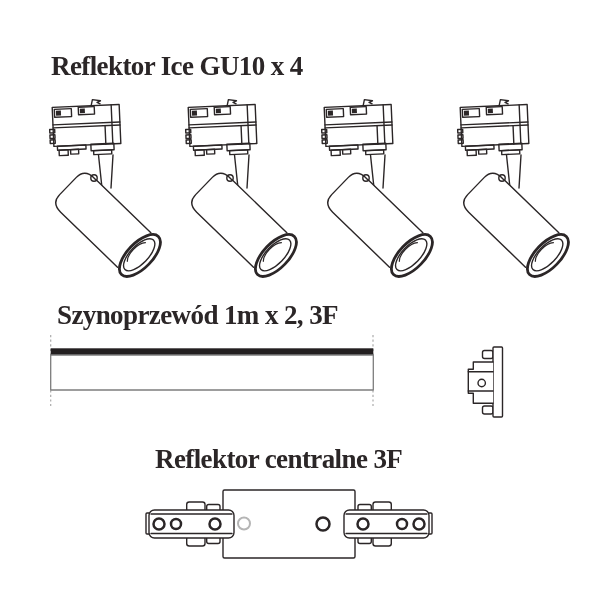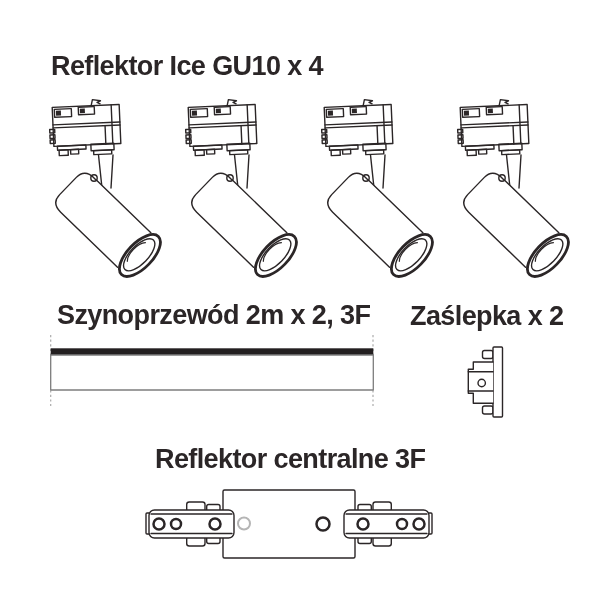--- a/index.html
+++ b/index.html
@@ -2,21 +2,21 @@
 <html style="--bg: #ffffff; --ink: #2b2627; --bar: #231f20; --muted: #7d7d7d; --dash: #ababab; --hole: #b5b5b5;"><head>
 <meta charset="utf-8">
 <style>
   :root{
     --bg:#ffffff; --ink:#2b2627; --bar:#231f20;
     --muted:#7d7d7d; --dash:#ababab; --hole:#b5b5b5;
   }
   html,body{margin:0;padding:0;background:var(--bg);}
   .stage{
     position:relative;width:600px;height:588px;background:var(--bg);
-    font-family:Liberation Sans, sans-serif;overflow:hidden;
+    font-family:Liberation Serif, serif;overflow:hidden;
   }
   .title{
     position:absolute;font-weight:bold;font-size:27px;line-height:32px;
     letter-spacing:-0.6px;color:var(--ink);white-space:nowrap;
   }
   svg{display:block;}
   .abs{position:absolute;}
   .fixture-row{position:absolute;left:45px;top:96px;display:flex;gap:16px;}
   .fixture{width:120px;height:184px;overflow:visible;}
   
@@ -85,29 +85,28 @@
 
   <svg class="fixture" viewBox="0 -4 120 184">
     <use href="#spotlight-shape"></use>
   </svg>
 
   <svg class="fixture" viewBox="0 -4 120 184">
     <use href="#spotlight-shape"></use>
   </svg>
 </div>
 
-  <div class="title" style="left:57px;top:299px">Szynoprzewód 2m x 2, 3F</div>
+  <div class="title" style="left:57px;top:299px">Szynoprzewód 1m x 2, 3F</div>
   <svg class="abs art" style="left:46px;top:330px" width="332" height="80" viewBox="0 0 332 80">
     <line class="dash" x1="4.7" y1="5" x2="4.7" y2="76"></line>
     <line class="dash" x1="327" y1="5" x2="327" y2="76"></line>
     <rect class="bar" x="4.7" y="18.3" width="322.6" height="6.7"></rect>
     <rect class="tbody" x="4.7" y="25" width="322.6" height="35"></rect>
   </svg>
 
-  <div class="title" style="left:410px;top:300px">Zaślepka x 2</div>
   <svg class="abs art" style="left:452px;top:340px" width="64" height="84" viewBox="0 0 64 84">
     <rect class="wfill" x="30.5" y="10.5" width="10.5" height="8" rx="2"></rect>
     <rect class="wfill" x="30.5" y="66" width="10.5" height="8" rx="2"></rect>
     <rect class="wfill" x="41" y="7" width="9.5" height="70" rx="1"></rect>
     <path class="wfill" d="M41,22 L21.3,22 L21.3,29.3 L16.3,29.3 L16.3,53.3 L21.3,53.3 L21.3,63.3 L41,63.3"></path>
     <line x1="16.3" y1="31.7" x2="41" y2="31.7"></line>
     <line x1="16.3" y1="51" x2="41" y2="51"></line>
     <circle cx="29.7" cy="43" r="3.7"></circle>
   </svg>
 

